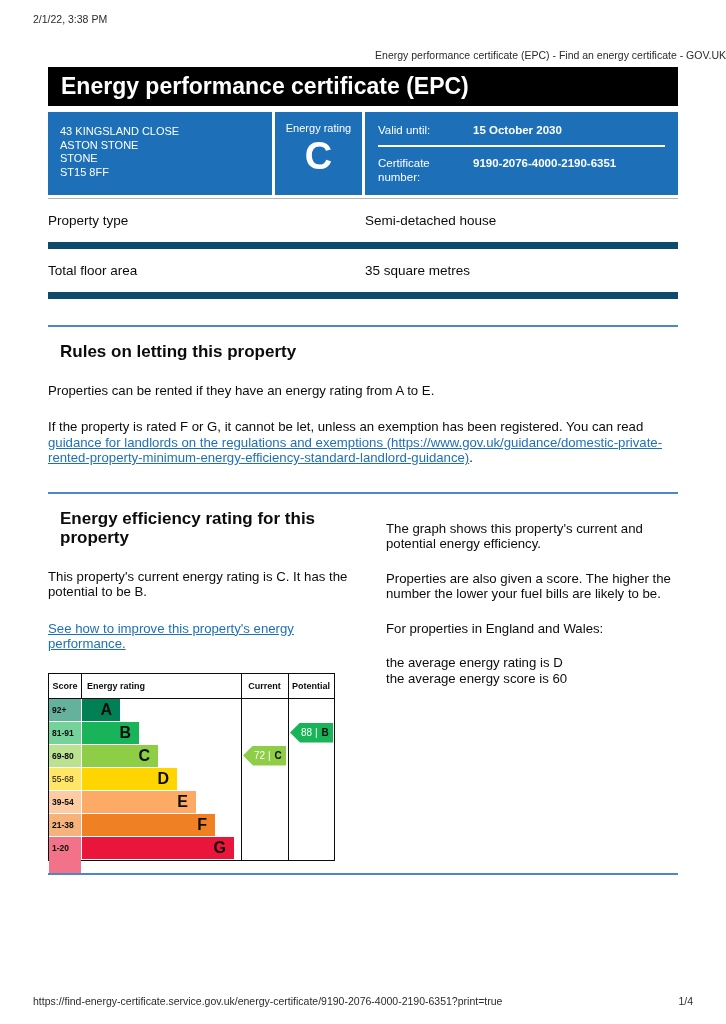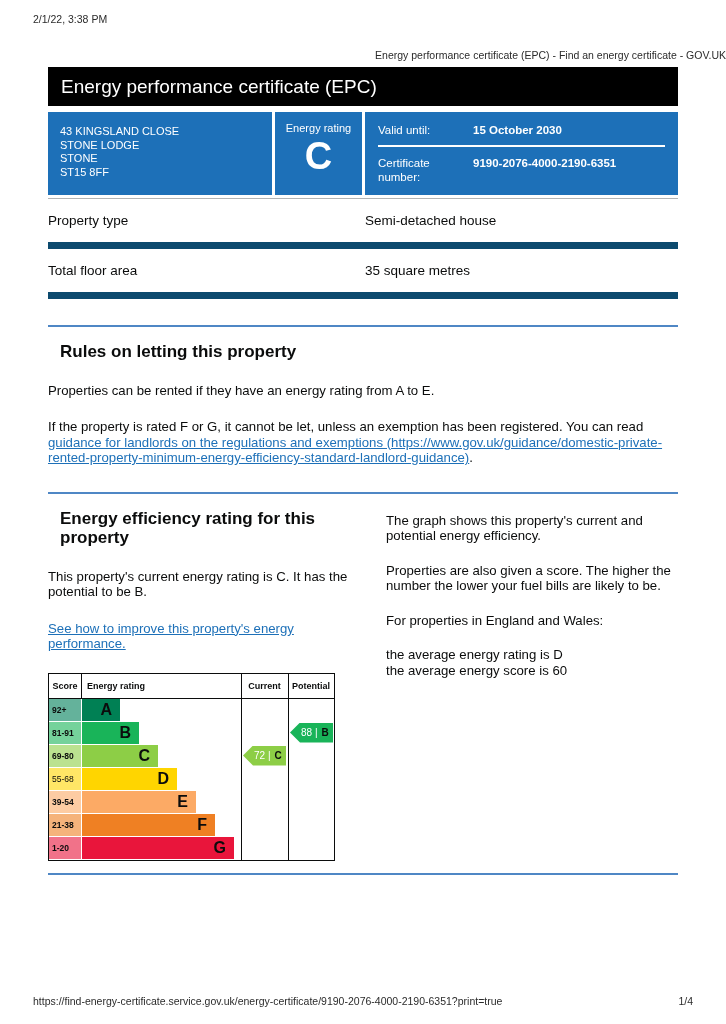--- a/index.html
+++ b/index.html
@@ -12,21 +12,21 @@
   .print-header { position:absolute; top:13px; left:0; right:0; font-size:10.5px; color:#2b2b2b; }
   .ph-title { display:block; text-align:right;margin-top:36px; }
   .ph-date { position:absolute; left:33px; top:0; }
   .print-footer { position:absolute; bottom:17px; left:33px; right:33px;
     font-size:10.5px; color:#2b2b2b; display:flex; justify-content:space-between; }
 
   .content { position:absolute; left:48px; top:67px; width:630px; }
 
   
   .banner-black { background:#000000; color:#ffffff; height:39px; display:flex; align-items:center; padding-left:13px; }
-  .banner-black h1 { font-size:19px; font-weight:normal; }
+  .banner-black h1 { font-size:23px; font-weight:bold; }
 
   
   .banner-blue { margin-top:6px; display:flex; gap:3px; height:83px; }
   .bb-cell { background:#1d70b8; color:#ffffff; }
   .bb-address { width:224px; padding:13px 12px; font-size:11px; line-height:13.5px; }
   .bb-rating { width:87px; text-align:center; padding-top:10px; font-size:11px; }
   .bb-rating .big { font-size:38px; font-weight:bold; line-height:44px; }
   .bb-validity { flex:1; padding:11px 13px; font-size:11.5px; }
   .bb-row { display:flex; line-height:14px; }
   .bb-label { width:95px; flex-shrink:0; }
@@ -42,21 +42,21 @@
   .rule-blue.end { margin-top:12px; }
 
   h2 { font-size:17px; line-height:19.5px; margin-top:15px;margin-left:12px; }
   p { font-size:13.2px; line-height:15.5px; margin-top:21px; }
   a { color:#1d70b8; text-decoration:underline; cursor:pointer; }
 
   .two-col { display:flex; margin-top:15px; }
   .col-left { width:322px; }
   .col-right { width:292px; margin-left:16px; }
   .col-left h2 { margin-top:0; }
-  .col-right p { margin-top:4px; }
+  .col-right p { margin-top:12px; }
   .col-right p + p { margin-top:19px; }
   .avg-line { font-size:13.2px; line-height:15.5px; }
   .avg-block { margin-top:19px; }
 
   
   #epc-chart { position:relative; width:287px; height:188px; border:1px solid #0b0c0c; margin-top:21px; background:#ffffff; }
 </style>
 </head>
 <body>
 
@@ -67,21 +67,21 @@
 
 <div class="content">
 
   <div class="banner-black">
     <h1>Energy performance certificate (EPC)</h1>
   </div>
 
   <div class="banner-blue">
     <div class="bb-cell bb-address">
       <div>43 KINGSLAND CLOSE</div>
-      <div>STONE LODGE</div>
+      <div>ASTON STONE</div>
       <div>STONE</div>
       <div>ST15 8FF</div>
     </div>
     <div class="bb-cell bb-rating">
       <div>Energy rating</div>
       <div class="big">C</div>
     </div>
     <div class="bb-cell bb-validity">
       <div class="bb-row">
         <span class="bb-label">Valid until:</span>
@@ -133,21 +133,21 @@
           <div style="position: absolute; left: 0px; top: 48px; width: 32px; height: 22px; line-height: 22px; background: rgb(117, 210, 155); font-weight: bold; font-size: 8.5px; padding-left: 3px;">81-91</div>
           <div style="position: absolute; left: 33px; top: 48px; width: 57px; height: 22px; line-height: 22px; background: rgb(25, 180, 89); text-align: right; padding-right: 8px; font-weight: bold; font-size: 16px; color: rgb(11, 12, 12);">B</div>
           <div style="position: absolute; left: 0px; top: 71px; width: 32px; height: 22px; line-height: 22px; background: rgb(187, 226, 144); font-weight: bold; font-size: 8.5px; padding-left: 3px;">69-80</div>
           <div style="position: absolute; left: 33px; top: 71px; width: 76px; height: 22px; line-height: 22px; background: rgb(141, 206, 70); text-align: right; padding-right: 8px; font-weight: bold; font-size: 16px; color: rgb(11, 12, 12);">C</div>
           <div style="position: absolute; left: 0px; top: 94px; width: 32px; height: 22px; line-height: 22px; background: rgb(255, 230, 102); font-weight: normal; font-size: 8.5px; padding-left: 3px;">55-68</div>
           <div style="position: absolute; left: 33px; top: 94px; width: 95px; height: 22px; line-height: 22px; background: rgb(255, 213, 0); text-align: right; padding-right: 8px; font-weight: bold; font-size: 16px; color: rgb(11, 12, 12);">D</div>
           <div style="position: absolute; left: 0px; top: 117px; width: 32px; height: 22px; line-height: 22px; background: rgb(253, 204, 163); font-weight: bold; font-size: 8.5px; padding-left: 3px;">39-54</div>
           <div style="position: absolute; left: 33px; top: 117px; width: 114px; height: 22px; line-height: 22px; background: rgb(252, 170, 101); text-align: right; padding-right: 8px; font-weight: bold; font-size: 16px; color: rgb(11, 12, 12);">E</div>
           <div style="position: absolute; left: 0px; top: 140px; width: 32px; height: 22px; line-height: 22px; background: rgb(245, 179, 123); font-weight: bold; font-size: 8.5px; padding-left: 3px;">21-38</div>
           <div style="position: absolute; left: 33px; top: 140px; width: 133px; height: 22px; line-height: 22px; background: rgb(239, 128, 35); text-align: right; padding-right: 8px; font-weight: bold; font-size: 16px; color: rgb(11, 12, 12);">F</div>
-          <div style="position: absolute; left: 0px; top: 163px; width: 32px; height: 22px; line-height: 22px; background: rgb(241, 114, 137); font-weight: bold; font-size: 8.5px; padding-left: 3px;">1-20</div>
+          <div style="position: absolute; left: 0px; top: 163px; width: 32px; height: 36px; line-height: 22px; background: rgb(241, 114, 137); font-weight: bold; font-size: 8.5px; padding-left: 3px;">1-20</div>
           <div style="position: absolute; left: 33px; top: 163px; width: 152px; height: 22px; line-height: 22px; background: rgb(233, 21, 59); text-align: right; padding-right: 8px; font-weight: bold; font-size: 16px; color: rgb(11, 12, 12);">G</div>
           <div style="position: absolute; left: 194px; top: 72px; width: 43px; height: 20px; background: rgb(141, 206, 70); clip-path: polygon(0px 50%, 10px 0px, 100% 0px, 100% 100%, 10px 100%); display: flex; align-items: center; padding-left: 11px; font-size: 10px;">
             <span style="color: rgb(255, 255, 255);">72 |</span>
             <span style="font-weight: bold; margin-left: 4px; color: rgb(11, 12, 12);">C</span>
           </div>
           <div style="position: absolute; left: 241px; top: 49px; width: 43px; height: 20px; background: rgb(25, 180, 89); clip-path: polygon(0px 50%, 10px 0px, 100% 0px, 100% 100%, 10px 100%); display: flex; align-items: center; padding-left: 11px; font-size: 10px;">
             <span style="color: rgb(255, 255, 255);">88 |</span>
             <span style="font-weight: bold; margin-left: 4px; color: rgb(11, 12, 12);">B</span>
           </div>
         </div>

